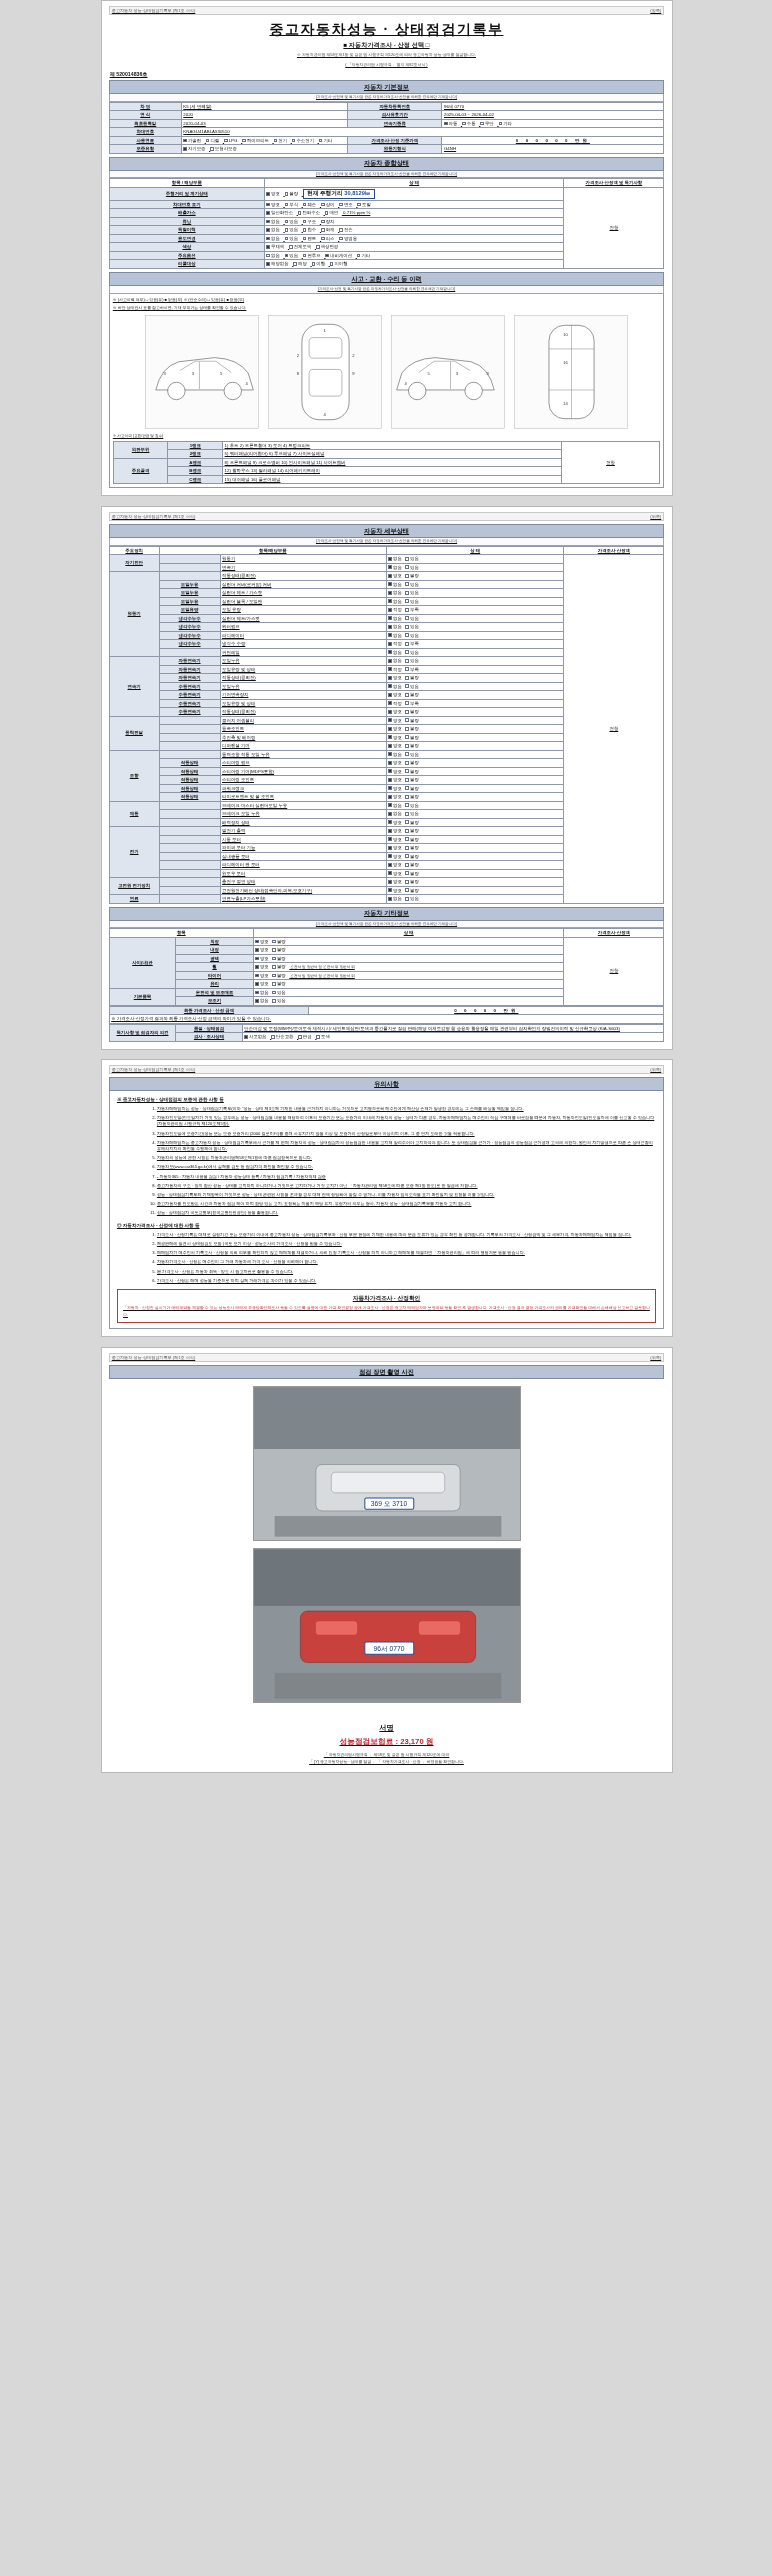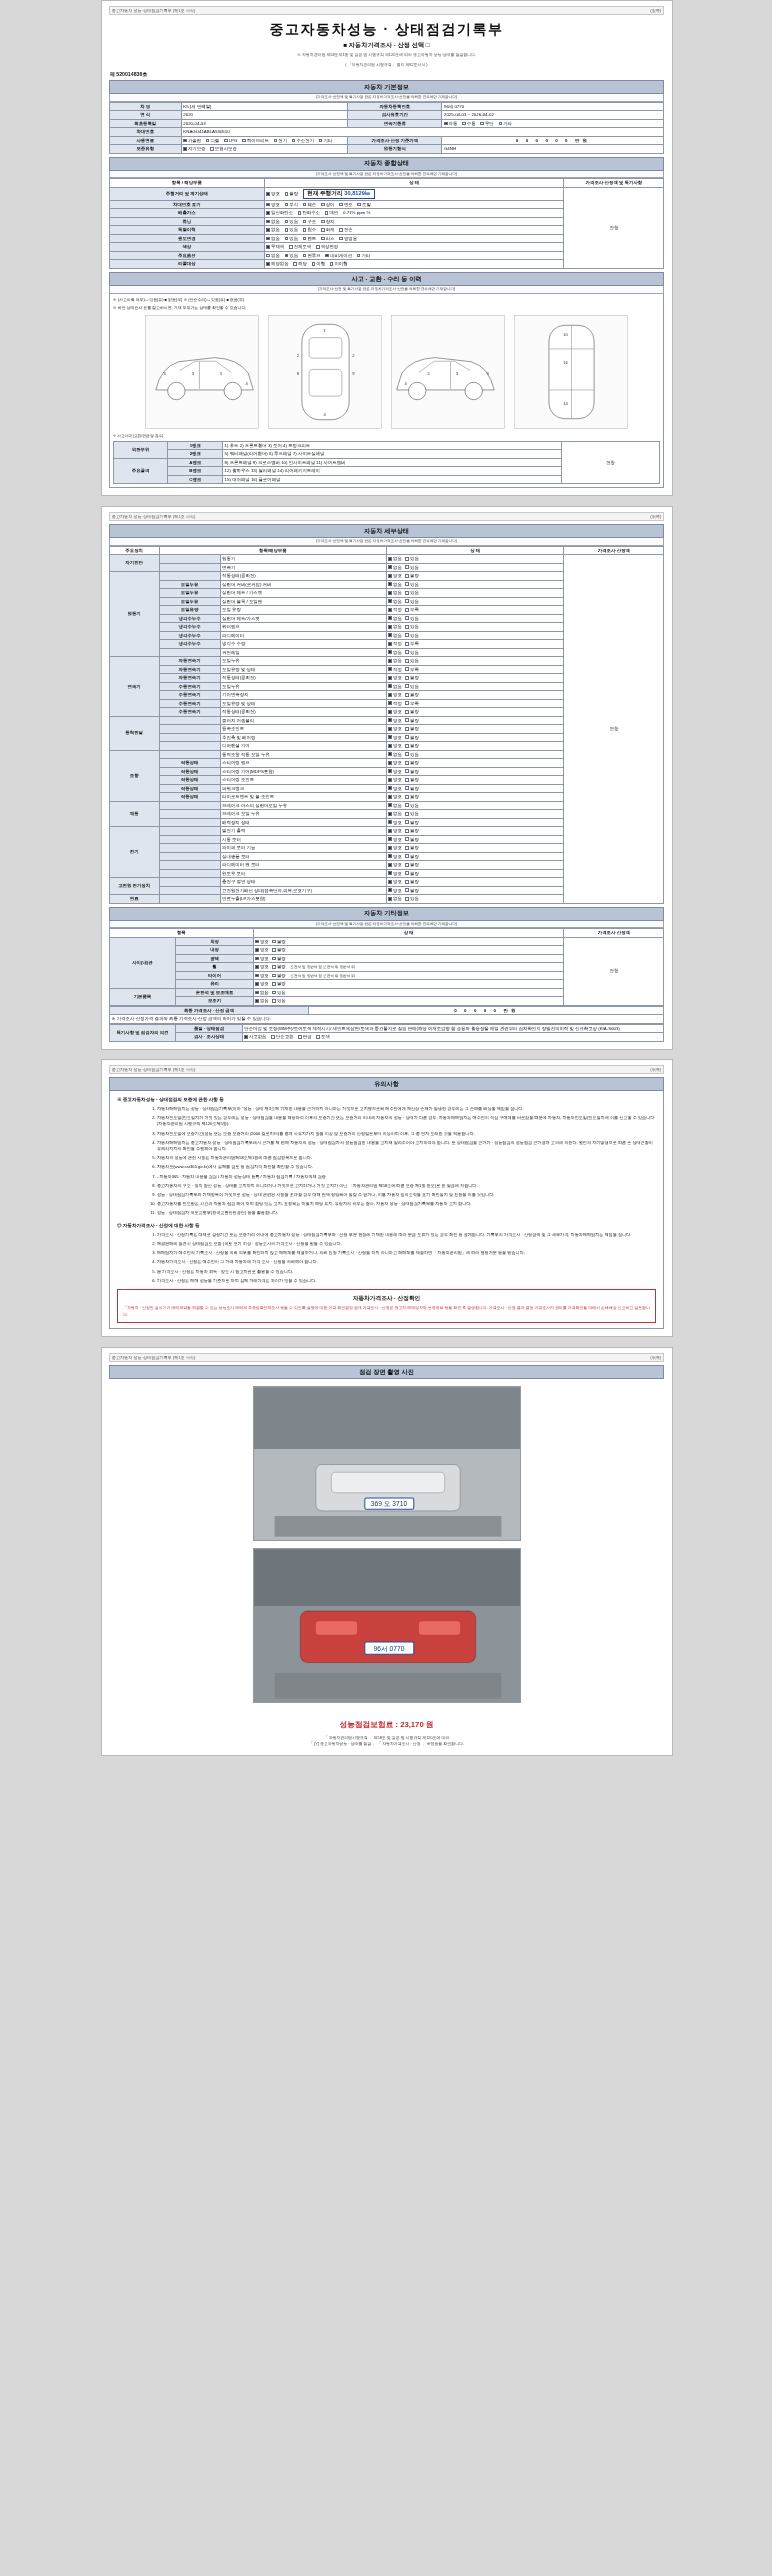--- a/index.html
+++ b/index.html
@@ -11,20 +11,21 @@
     font-size:5.7px;
     color:#111;
   }
   .page {
     background:#fff;
     margin:0 auto 9.3px auto;
     width:572px;
     padding:5.2px 7.2px 7.2px 7.2px;
     border:0.5px solid #b9b9b9;
     position:relative;
+    text-decoration:underline;
   }
   .page-top-bar {
     font-size:4.1px;
     color:#555;
     border:0.5px solid #c9c9c9;
     background:#f4f4f4;
     padding:1px 2.1px;
     display:flex;
     justify-content:space-between;
   }
@@ -823,17 +824,18 @@
         <rect x="90" y="120" width="340" height="100" rx="14" fill="#c9413c" stroke="#7b2421"></rect>
         <rect x="120" y="140" width="80" height="26" rx="6" fill="#e86a62"></rect>
         <rect x="320" y="140" width="80" height="26" rx="6" fill="#e86a62"></rect>
         <rect x="215" y="180" width="95" height="24" rx="3" fill="#fff" stroke="#2a4d9b" stroke-width="2"></rect>
         <text x="262" y="197" font-size="13" text-anchor="middle" fill="#173a7a" font-family="Liberation Sans">96서 0770</text>
         <rect x="40" y="240" width="440" height="50" fill="#7f8589"></rect>
       </svg>
     </div>
   </div>
 
+  <div class="sig-band">서명</div>
   <div class="price-line">성능점검보험료 : 23,170 원</div>
   <div class="footer-note">「 자동차관리법시행규칙 」 제58조 및 같은 법 시행규칙 제120조에 따라</div>
   <div class="footer-note">「 [Y] 중고자동차성능 · 상태를 점검 」 「 자동차가격조사 · 산정 」 하였음을 확인합니다.</div>
 </div>
 
 
 </body></html>

